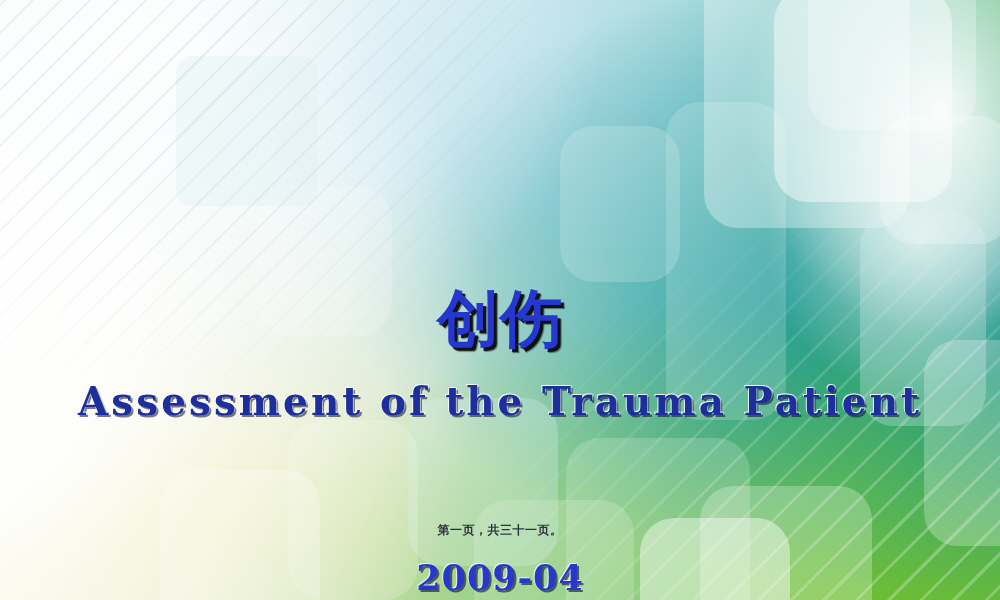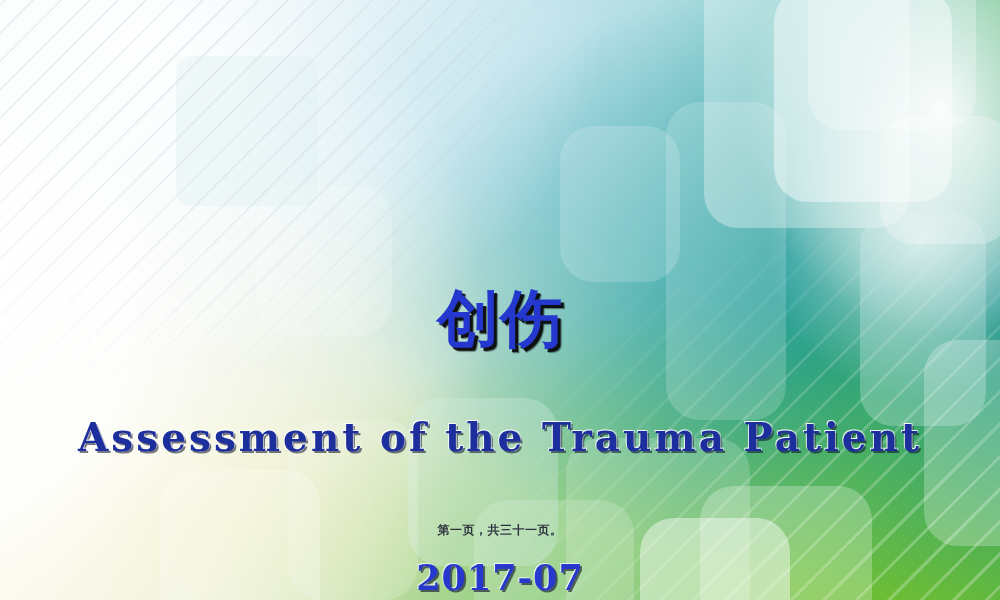--- a/index.html
+++ b/index.html
@@ -152,21 +152,20 @@
     font-family: "DejaVu Serif", "Liberation Serif", serif;
     font-size: 39px;
     font-weight: 700;
     letter-spacing: 3px;
     color: #1c2f9c;
     text-shadow:
       -1px -1px 0 rgba(255,255,255,0.85),
        1px -1px 0 rgba(255,255,255,0.55),
        2px  2px 0 rgba(10,10,40,0.55);
     white-space: nowrap;
-    margin-top: 36px;
   }
 
   .page-note {
     position: absolute;
     left: 0;
     right: 0;
     top: 522px;
     text-align: center;
     font-family: "DejaVu Sans", "Liberation Sans", sans-serif;
     font-size: 12px;
@@ -227,16 +226,16 @@
   <div class="content">
 
     <div class="title-row">
       <span class="title-cn">创伤</span>
     </div>
 
     <div class="subtitle">Assessment of the Trauma Patient</div>
 
     <div class="page-note">第一页，共三十一页。</div>
 
-    <div class="date">2017-07</div>
+    <div class="date">2009-04</div>
 
   </div>
 </div>
 
 </body></html>

